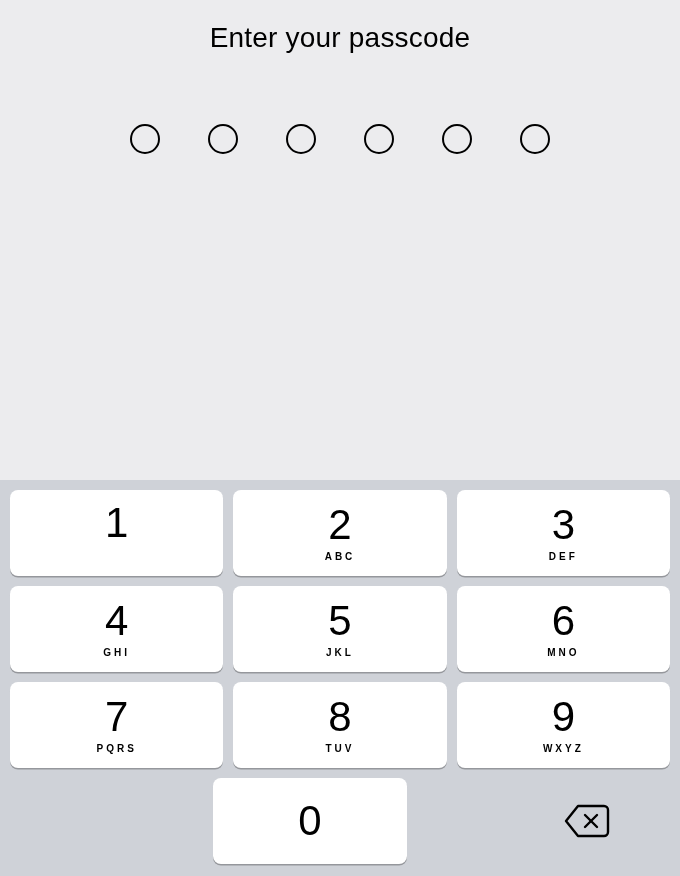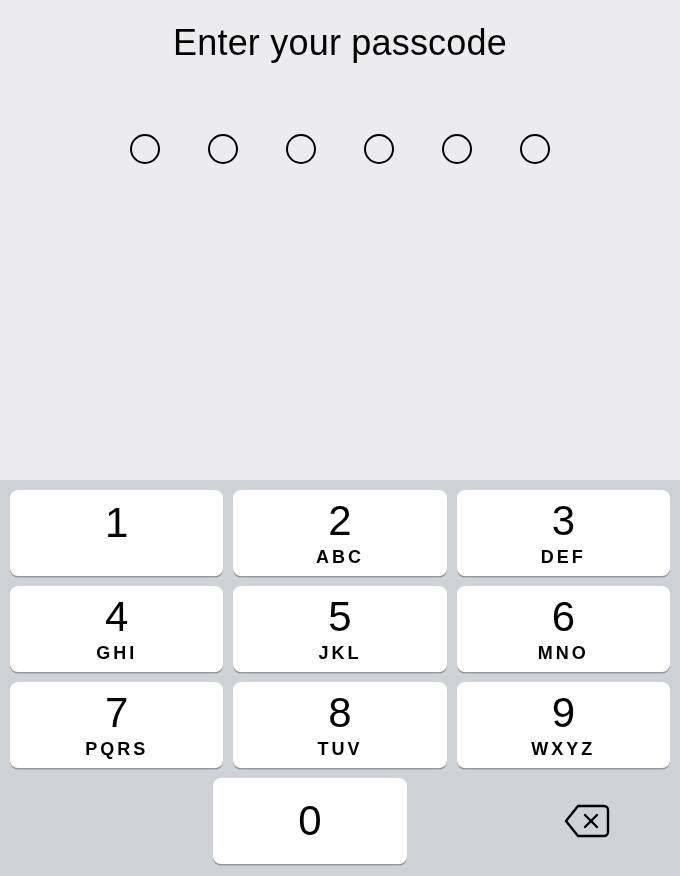--- a/index.html
+++ b/index.html
@@ -21,21 +21,21 @@
       display: flex;
       flex-direction: column;
     }
     .top-area {
       flex: 1;
       display: flex;
       flex-direction: column;
       align-items: center;
     }
     .title {
-      font-size: 36px;
+      font-size: 28px;
       font-weight: 400;
       color: #000;
       margin-top: 22px;
       letter-spacing: 0.2px;
     }
     .dots-row {
       display: flex;
       gap: 48px;
       margin-top: 70px;
     }
@@ -71,21 +71,21 @@
       user-select: none;
       position: relative;
     }
     .key-digit {
       font-size: 42px;
       font-weight: 400;
       color: #000;
       line-height: 1;
     }
     .key-letters {
-      font-size: 18px;
+      font-size: 10px;
       font-weight: 700;
       letter-spacing: 3px;
       color: #000;
       margin-top: 6px;
       text-transform: uppercase;
       line-height: 1;
     }
     .key-letters:empty {
       height: 14px;
       margin-top: 6px;

